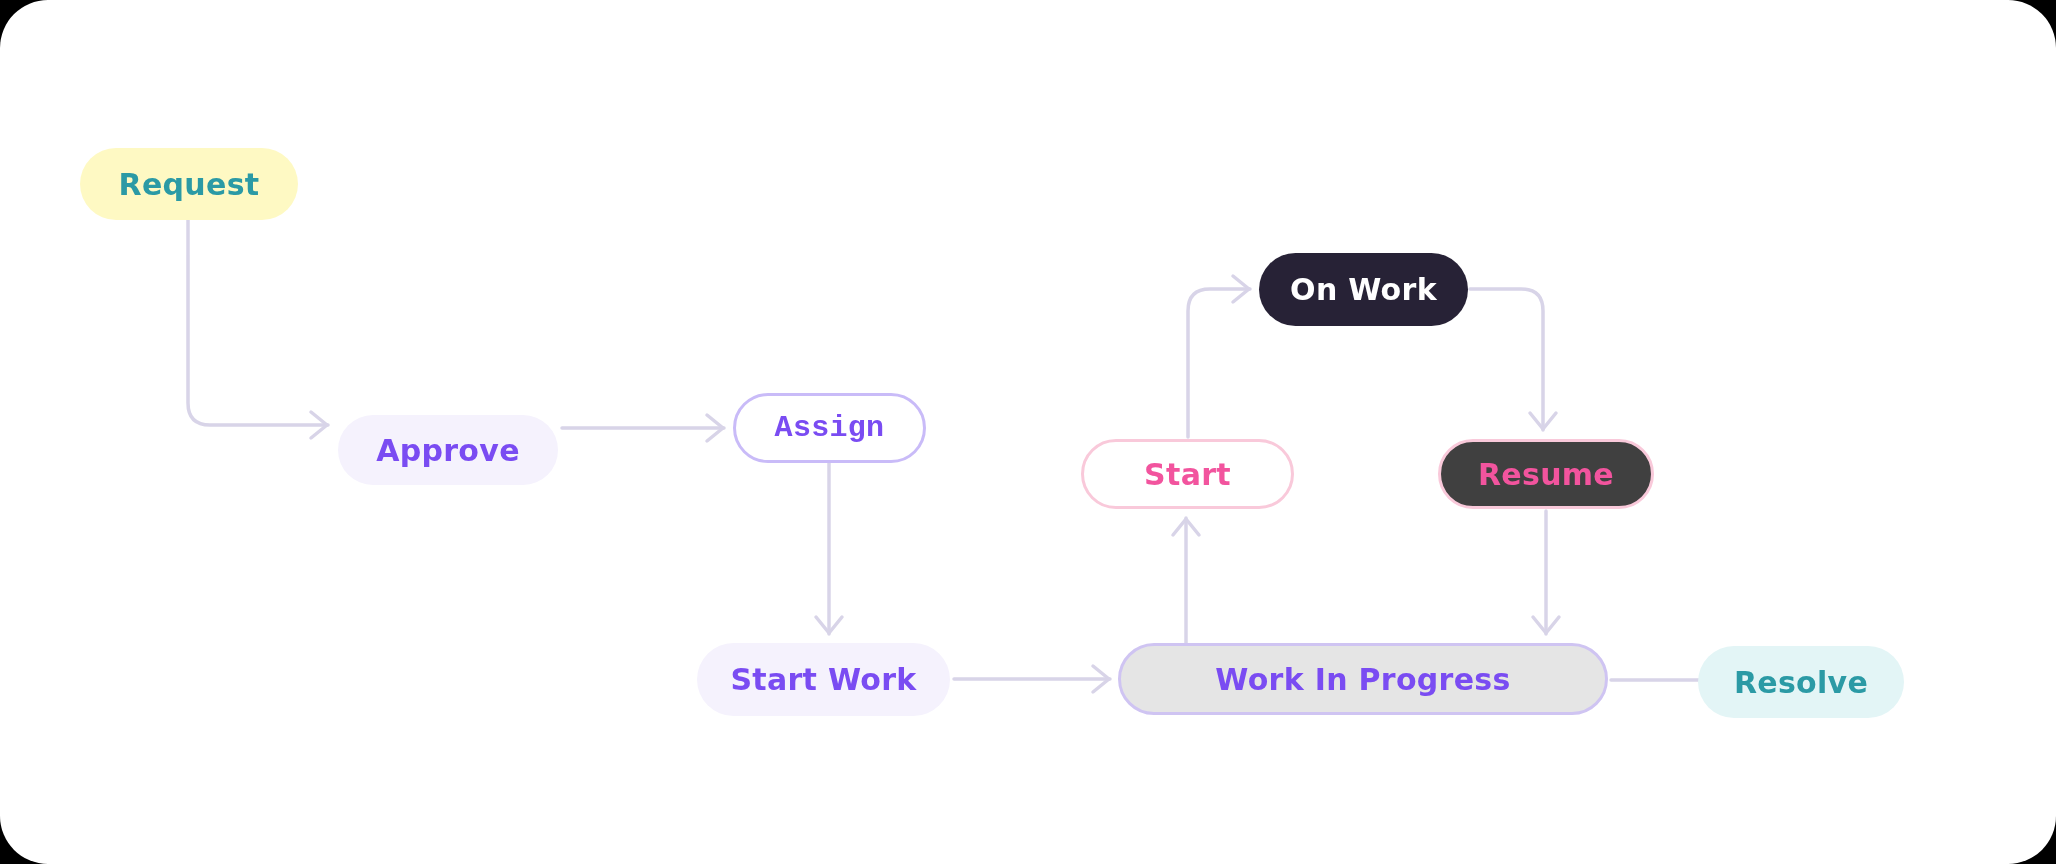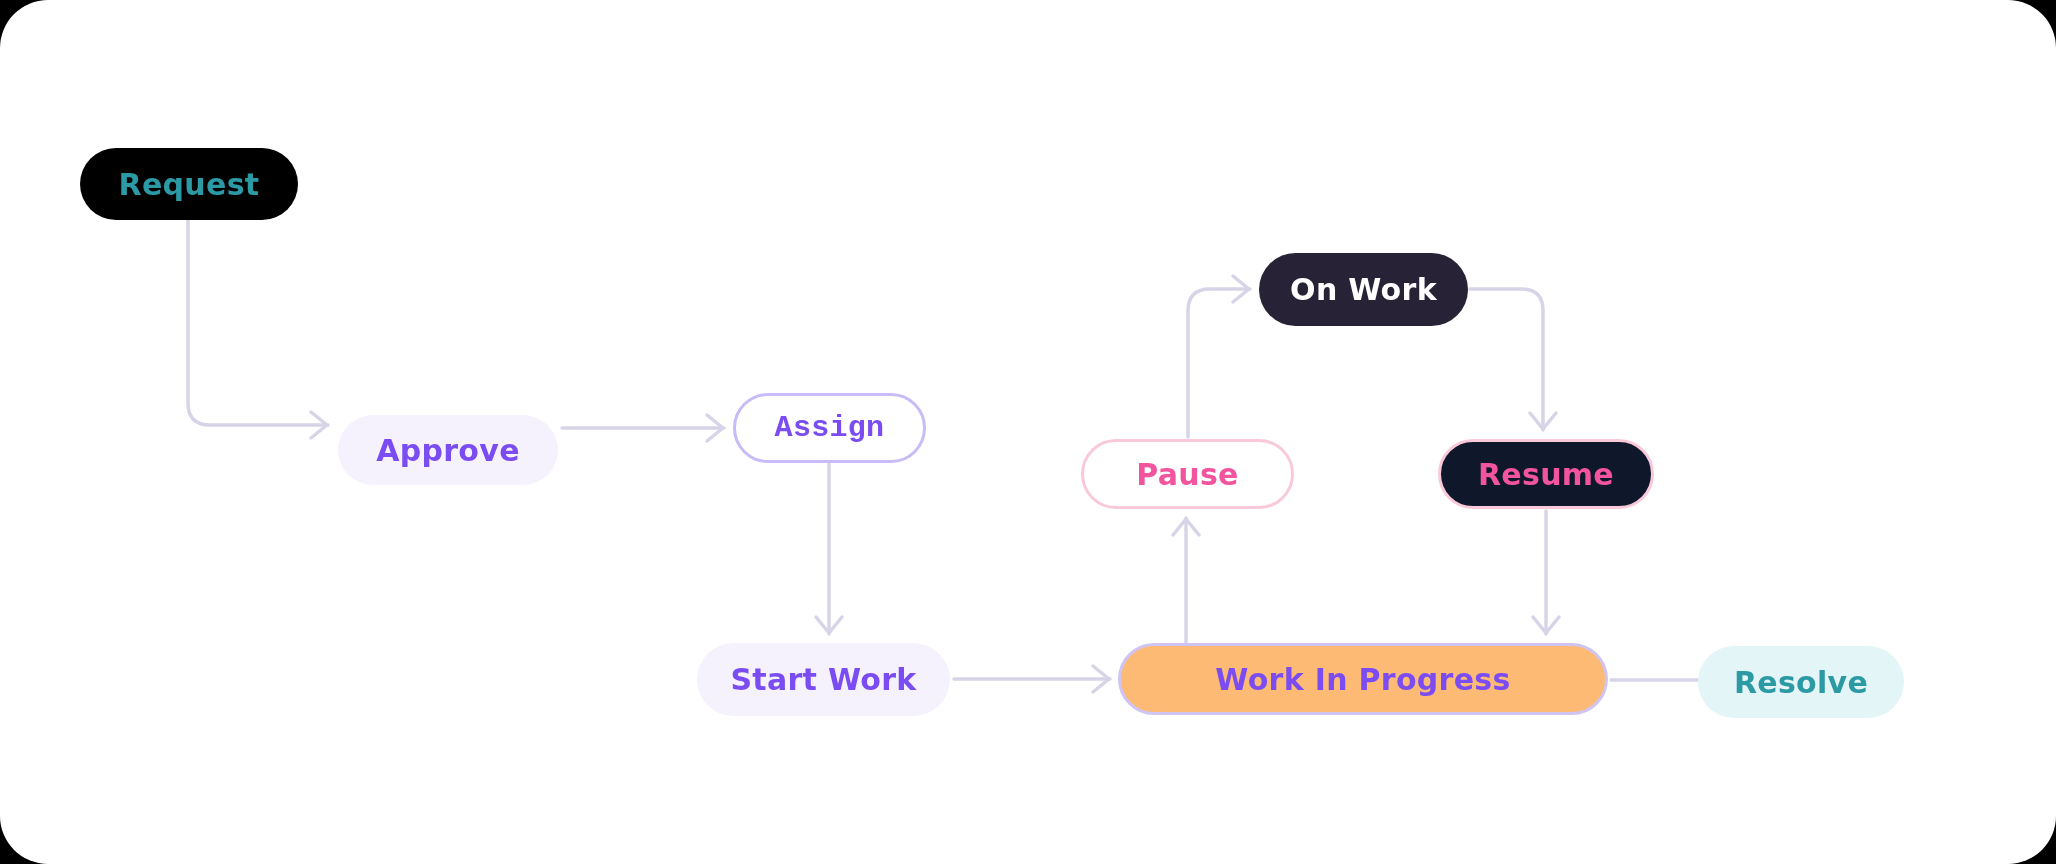--- a/index.html
+++ b/index.html
@@ -72,49 +72,49 @@
     <path class="edge" d="M 562 428 H 724" marker-end="url(#arrowhead)" stroke="#d8d4e8" style="stroke: rgb(216, 212, 232);"></path>
     <path class="edge" d="M 829 463 V 634" marker-end="url(#arrowhead)" stroke="#d8d4e8" style="stroke: rgb(216, 212, 232);"></path>
     <path class="edge" d="M 954 679 H 1110" marker-end="url(#arrowhead)" stroke="#d8d4e8" style="stroke: rgb(216, 212, 232);"></path>
     <path class="edge" d="M 1186 643 V 518" marker-end="url(#arrowhead)" stroke="#d8d4e8" style="stroke: rgb(216, 212, 232);"></path>
     <path class="edge" d="M 1188 437 V 311 Q 1188 289 1210 289 H 1250" marker-end="url(#arrowhead)" stroke="#d8d4e8" style="stroke: rgb(216, 212, 232);"></path>
     <path class="edge" d="M 1470 289 H 1521 Q 1543 289 1543 311 V 430" marker-end="url(#arrowhead)" stroke="#d8d4e8" style="stroke: rgb(216, 212, 232);"></path>
     <path class="edge" d="M 1546 511 V 634" marker-end="url(#arrowhead)" stroke="#d8d4e8" style="stroke: rgb(216, 212, 232);"></path>
     <path class="edge" d="M 1611 680 H 1760" marker-end="url(#arrowhead)" stroke="#d8d4e8" style="stroke: rgb(216, 212, 232);"></path>
   </svg>
 
-  <div class="node" id="node-request" style="background: #000000; color: rgb(43, 154, 165);">
+  <div class="node" id="node-request" style="background: #fef9c3; color: rgb(43, 154, 165);">
     <span>Request</span>
   </div>
 
   <div class="node" id="node-approve" style="background: rgb(245, 242, 253); color: rgb(122, 76, 242);">
     <span>Approve</span>
   </div>
 
   <div class="node" id="node-assign" style="background: rgb(255, 255, 255); color: rgb(122, 76, 242); border: 3px solid rgb(201, 187, 248); font-family: Liberation Mono, monospace;">
     <span>Assign</span>
   </div>
 
   <div class="node" id="node-on_hold" style="background: rgb(39, 34, 54); color: rgb(255, 255, 255);">
     <span>On Work</span>
   </div>
 
   <div class="node" id="node-pause" style="background: rgb(255, 255, 255); color: rgb(242, 84, 158); border: 3px solid rgb(249, 201, 218);">
-    <span>Pause</span>
+    <span>Start</span>
   </div>
 
-  <div class="node" id="node-resume" style="background: #0f172a; color: rgb(242, 84, 158); border: 3px solid rgb(249, 201, 218);">
+  <div class="node" id="node-resume" style="background: #404040; color: rgb(242, 84, 158); border: 3px solid rgb(249, 201, 218);">
     <span>Resume</span>
   </div>
 
   <div class="node" id="node-start_work" style="background: rgb(245, 242, 253); color: rgb(122, 76, 242);">
     <span>Start Work</span>
   </div>
 
-  <div class="node" id="node-work_in_progress" style="background: #fdba74; color: rgb(122, 76, 242); border: 3px solid rgb(207, 196, 242);">
+  <div class="node" id="node-work_in_progress" style="background: #e5e5e5; color: rgb(122, 76, 242); border: 3px solid rgb(207, 196, 242);">
     <span>Work In Progress</span>
   </div>
 
   <div class="node" id="node-resolve" style="background: rgb(227, 245, 246); color: rgb(43, 154, 165);">
     <span>Resolve</span>
   </div>
 
 </div>
 
 </body></html>

